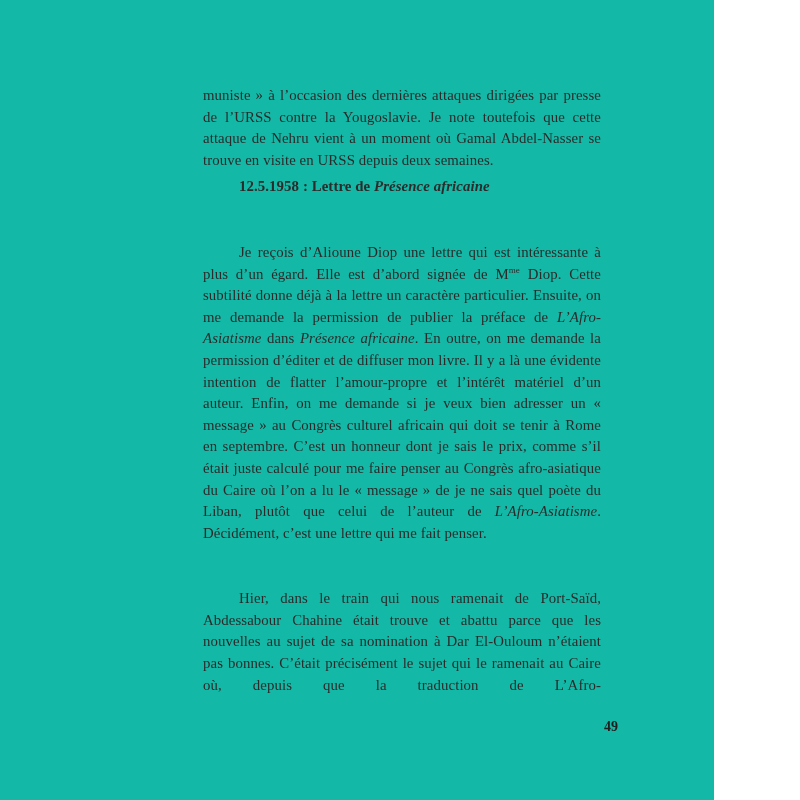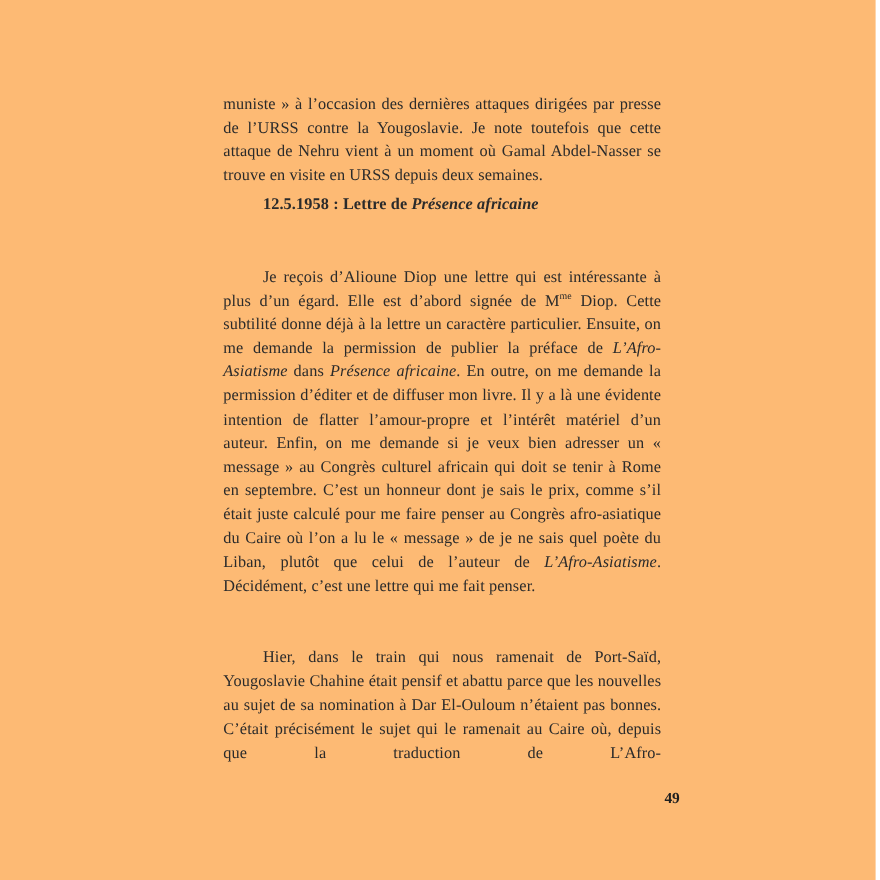--- a/index.html
+++ b/index.html
@@ -7,23 +7,23 @@
     padding: 0;
   }
   body {
     width: 800px;
     height: 800px;
     background: #ffffff;
     font-family: "Liberation Serif", "DejaVu Serif", serif;
   }
   .page {
     position: relative;
-    width: 796px;
+    width: 714px;
     height: 800px;
-    background: #fdba74;
+    background: #14b8a6;
     color: #2b2b2b;
     overflow: hidden;
   }
   .text-block {
     position: absolute;
     left: 203px;
     top: 85px;
     width: 398px;
     font-size: 14.8px;
     line-height: 21.6px;
@@ -61,16 +61,16 @@
   }
 </style>
 </head>
 <body>
 
 <div class="page">
   <div class="text-block" id="text-block">
       <p class="para"><span>muniste » à l’occasion des dernières attaques dirigées par presse de l’URSS contre la Yougoslavie. Je note toutefois que cette attaque de Nehru vient à un moment où Gamal Abdel-Nasser se trouve en visite en URSS depuis deux semaines.</span></p>
       <p class="heading"><span style="font-weight: bold;">12.5.1958 : Lettre de </span><span style="font-style: italic; font-weight: bold;">Présence africaine</span></p>
       <p class="para indent"><span>Je reçois d’Alioune Diop une lettre qui est intéressante à plus d’un égard. Elle est d’abord signée de M</span><sup>me</sup><span> Diop. Cette subtilité donne déjà à la lettre un caractère particulier. Ensuite, on me demande la permission de publier la préface de </span><span style="font-style: italic;">L’Afro-Asiatisme</span><span> dans </span><span style="font-style: italic;">Présence africaine</span><span>. En outre, on me demande la permission d’éditer et de diffuser mon livre. Il y a là une évidente intention de flatter l’amour-propre et l’intérêt matériel d’un auteur. Enfin, on me demande si je veux bien adresser un « message » au Congrès culturel africain qui doit se tenir à Rome en septembre. C’est un honneur dont je sais le prix, comme s’il était juste calculé pour me faire penser au Congrès afro-asiatique du Caire où l’on a lu le « message » de je ne sais quel poète du Liban, plutôt que celui de l’auteur de </span><span style="font-style: italic;">L’Afro-Asiatisme</span><span>. Décidément, c’est une lettre qui me fait penser.</span></p>
-      <p class="para indent justify-last"><span>Hier, dans le train qui nous ramenait de Port-Saïd, Yougoslavie Chahine était pensif et abattu parce que les nouvelles au sujet de sa nomination à Dar El-Ouloum n’étaient pas bonnes. C’était précisément le sujet qui le ramenait au Caire où, depuis que la traduction de </span><span style="">L’Afro-</span></p>
+      <p class="para indent justify-last"><span>Hier, dans le train qui nous ramenait de Port-Saïd, Abdessabour Chahine était trouve et abattu parce que les nouvelles au sujet de sa nomination à Dar El-Ouloum n’étaient pas bonnes. C’était précisément le sujet qui le ramenait au Caire où, depuis que la traduction de </span><span style="">L’Afro-</span></p>
     </div>
   <div class="folio">49</div>
 </div>
 
 </body></html>

